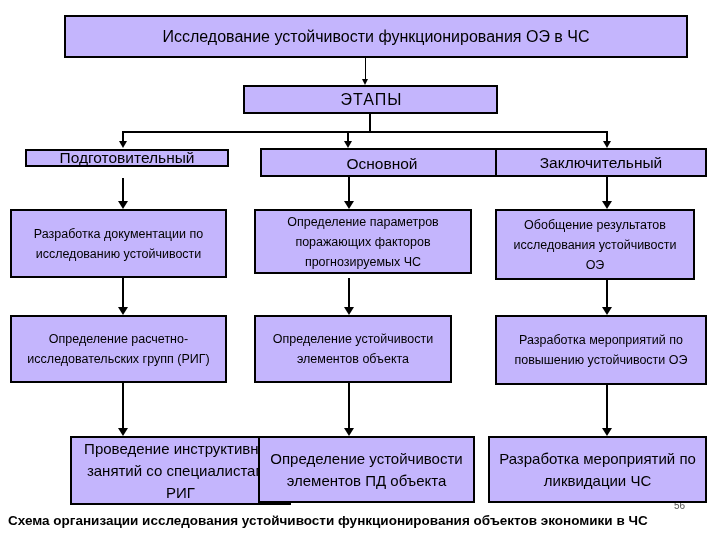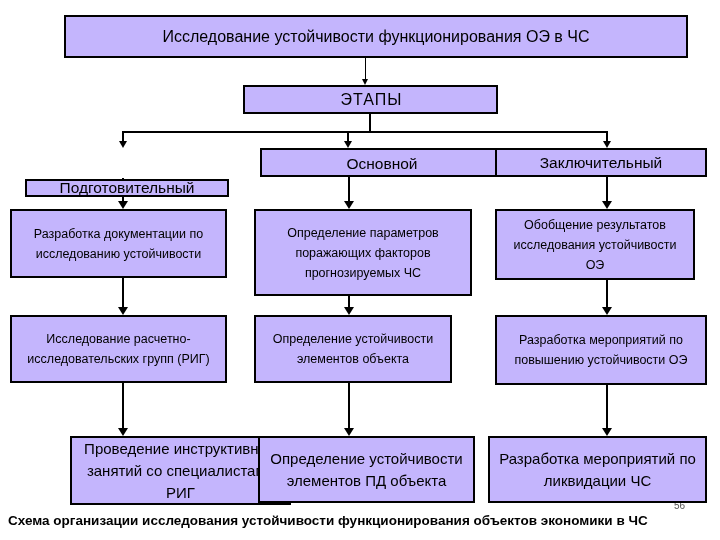--- a/index.html
+++ b/index.html
@@ -46,21 +46,21 @@
 
   <div class="vline" style="left:369px; top:113px; width:2px; height:19px;"></div>
   <div class="hline" style="left:122px; top:131px; width:486px; height:2px;"></div>
   <div class="vline" style="left:122px; top:132px; width:2px; height:10px;"></div>
   <div class="head head-md" style="left:119px; top:141px;"></div>
   <div class="vline" style="left:347px; top:132px; width:2px; height:10px;"></div>
   <div class="head head-md" style="left:344px; top:141px;"></div>
   <div class="vline" style="left:606px; top:132px; width:2px; height:10px;"></div>
   <div class="head head-md" style="left:603px; top:141px;"></div>
 
-  <div class="box hdr" style="left:25px; top:149px; width:204px; height:18px;margin-top:30px;">
+  <div class="box hdr" style="left:25px; top:149px; width:204px; height:18px;">
     <span>Подготовительный</span>
   </div>
   <div class="box hdr" style="left:260px; top:148px; width:244px; height:29px;align-items:flex-end;">
     <span>Основной</span>
   </div>
   <div class="box hdr" style="left:495px; top:148px; width:212px; height:29px;">
     <span>Заключительный</span>
   </div>
 
   <div class="vline" style="left:122px; top:178px; width:2px; height:24px;"></div>
@@ -80,29 +80,29 @@
   <div class="vline" style="left:606px; top:177px; width:2px; height:25px;"></div>
   <div class="head" style="left:602px; top:201px;"></div>
   <div class="vline" style="left:606px; top:280px; width:2px; height:28px;"></div>
   <div class="head" style="left:602px; top:307px;"></div>
   <div class="vline" style="left:606px; top:385px; width:2px; height:43px;"></div>
   <div class="head" style="left:602px; top:428px;"></div>
 
   <div class="box step" style="left:10px; top:209px; width:217px; height:69px;">
     <span>Разработка документации по исследованию устойчивости</span>
   </div>
-  <div class="box step" style="left:254px; top:209px; width:218px; height:87px;">
+  <div class="box step" style="left:254px; top:209px; width:218px; height:65px;">
     <span>Определение параметров поражающих факторов прогнозируемых ЧС</span>
   </div>
   <div class="box step" style="left:495px; top:209px; width:200px; height:71px;">
     <span>Обобщение результатов исследования устойчивости ОЭ</span>
   </div>
 
   <div class="box step" style="left:10px; top:315px; width:217px; height:68px;">
-    <span>Исследование расчетно-исследовательских групп (РИГ)</span>
+    <span>Определение расчетно-исследовательских групп (РИГ)</span>
   </div>
   <div class="box step" style="left:254px; top:315px; width:198px; height:68px;">
     <span>Определение устойчивости элементов объекта</span>
   </div>
   <div class="box step" style="left:495px; top:315px; width:212px; height:70px;">
     <span>Разработка мероприятий по повышению устойчивости ОЭ</span>
   </div>
 
   <div class="box step-lg" style="left:27px; top:436px; width:221px; height:69px;margin-left:43px;">
     <span>Проведение инструктивных занятий со специалистами РИГ</span>

